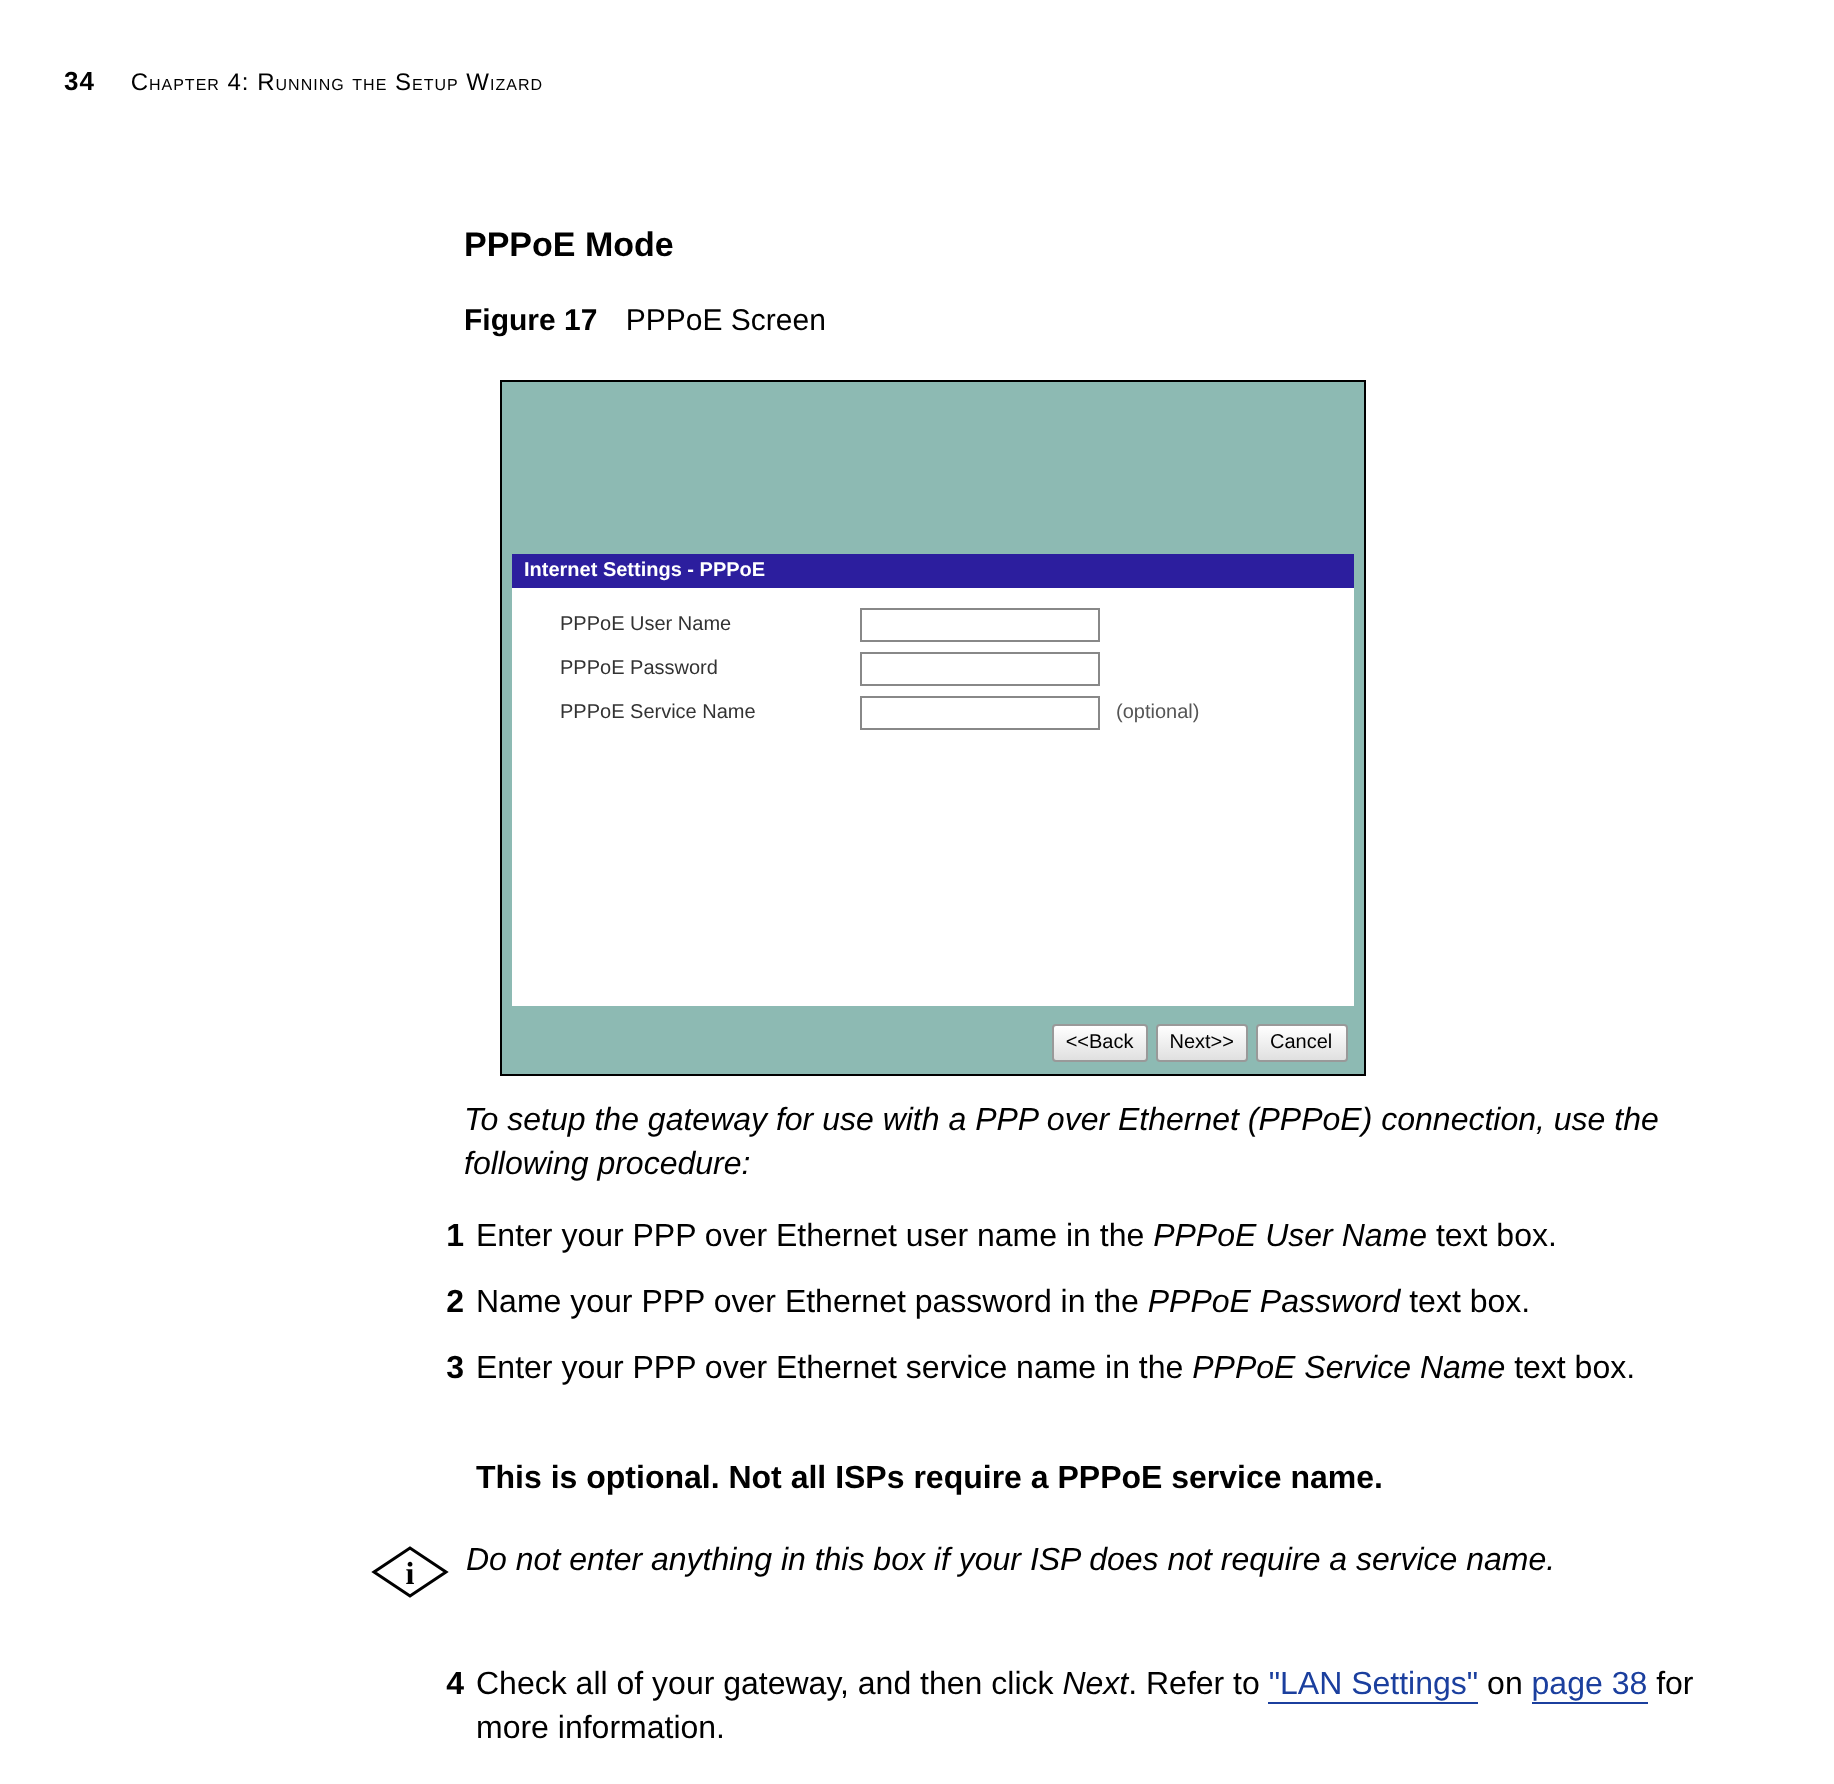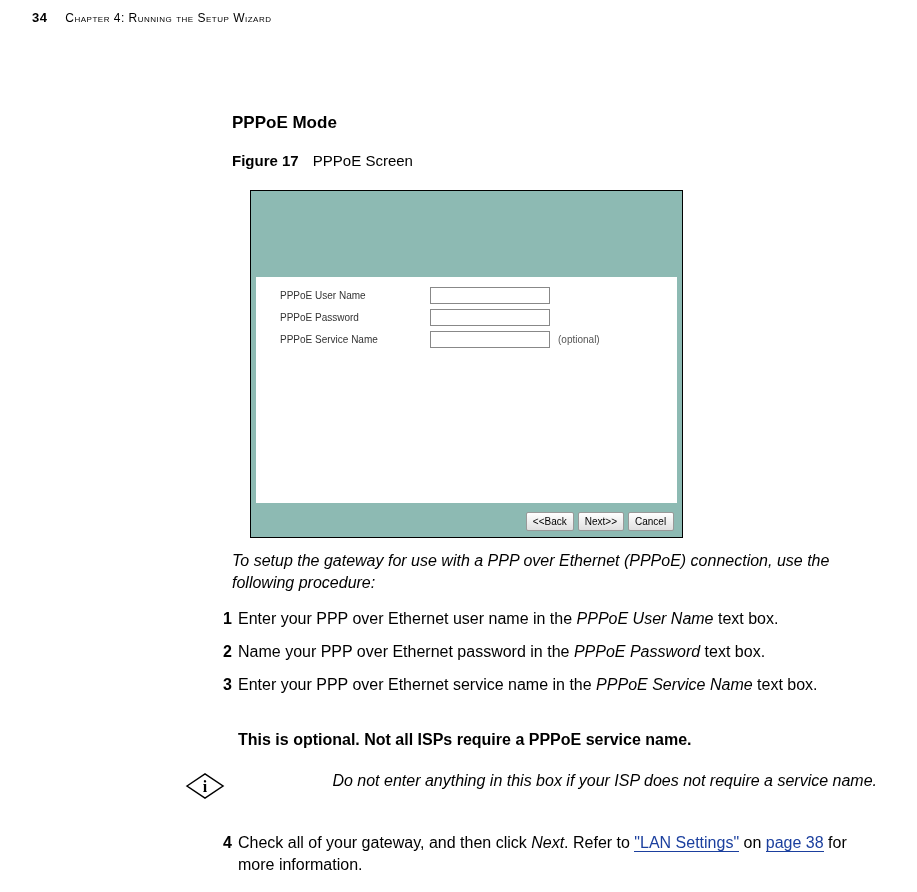--- a/index.html
+++ b/index.html
@@ -1,17 +1,17 @@
 <!DOCTYPE html>
 <html><head>
   <meta charset="utf-8">
   <style>
     * { margin: 0; padding: 0; box-sizing: border-box; }
     body { width: 917px; height: 892px; background: #fff; font-family: Arial, Helvetica, sans-serif; color: #000; position: relative; }
-    .header { position: absolute; top: 10px; left: 32px; font-size: 12px; letter-spacing: 0.5px; text-align: right; }
+    .header { position: absolute; top: 33px; left: 32px; font-size: 12px; letter-spacing: 0.5px; text-align: right; }
     .header .pn { font-weight: bold; margin-right: 14px; font-size: 13px; }
     .header .ch { font-variant: small-caps; }
     .section-title { position: absolute; top: 113px; left: 232px; font-size: 17px; font-weight: bold; }
     .fig-caption { position: absolute; top: 152px; left: 232px; font-size: 15px; }
     .fig-caption .fl { font-weight: bold; margin-right: 10px; }
     .figure-box { position: absolute; top: 190px; left: 250px; width: 433px; height: 348px; border: 1px solid #000; background: #8dbab3; }
     .dialog { position: absolute; top: 86px; left: 5px; right: 5px; bottom: 34px; background: #fff; }
     .dialog-title { background: #2c1e9e; color: #fff; font-size: 10px; font-weight: bold; padding: 3px 6px; font-family: Verdana, Arial, sans-serif; }
     .dialog-body { padding: 10px 10px 0 10px; font-size: 10px; color: #333; font-family: Verdana, Arial, sans-serif; }
     .instr { line-height: 1.3; margin-bottom: 12px; }
@@ -26,41 +26,42 @@
     .li { display: flex; margin-bottom: 12px; font-size: 16px; line-height: 1.35; }
     .li .num { width: 26px; text-align: right; font-weight: bold; margin-right: 6px; }
     .li .txt { flex: 1; }
     .li .txt .it { font-style: italic; }
     .l1 { top: 608px; position: absolute; }
     .l2 { top: 641px; position: absolute; }
     .l3 { top: 674px; position: absolute; }
     .after3 { position: absolute; top: 731px; left: 238px; width: 640px; font-size: 16px; font-weight: bold; }
     .note-row { position: absolute; top: 770px; left: 185px; width: 700px; display: flex; align-items: flex-start; }
     .note-icon { width: 40px; flex: none; margin-right: 8px; margin-top: 2px; }
-    .note-text { font-style: italic; font-size: 16px; line-height: 1.35; width: 644px; text-align: right; }
+    .note-text { font-style: italic; font-size: 16px; line-height: 1.35; width: 644px; }
     .l4 { top: 832px; position: absolute; }
     .link { color: #1b3f9e; border-bottom: 1px solid #1b3f9e; }
   </style>
 </head>
 <body>
 
 <div class="header">
   <span class="pn">34</span>
   <span class="ch">Chapter 4: Running the Setup Wizard</span>
 </div>
 
 <div class="section-title">PPPoE Mode</div>
 
 <div class="fig-caption">
   <span class="fl">Figure 17</span>
   <span>PPPoE Screen</span>
 </div>
 
 <div class="figure-box">
   <div class="dialog">
+    <div class="dialog-title">Internet Settings - PPPoE</div>
     <div class="dialog-body">
       <div class="form-row">
         <span class="lbl">PPPoE User Name</span>
         <input type="text" value="" style="">
       </div>
       <div class="form-row">
         <span class="lbl">PPPoE Password</span>
         <input type="text" value="" style="">
       </div>
       <div class="form-row">

